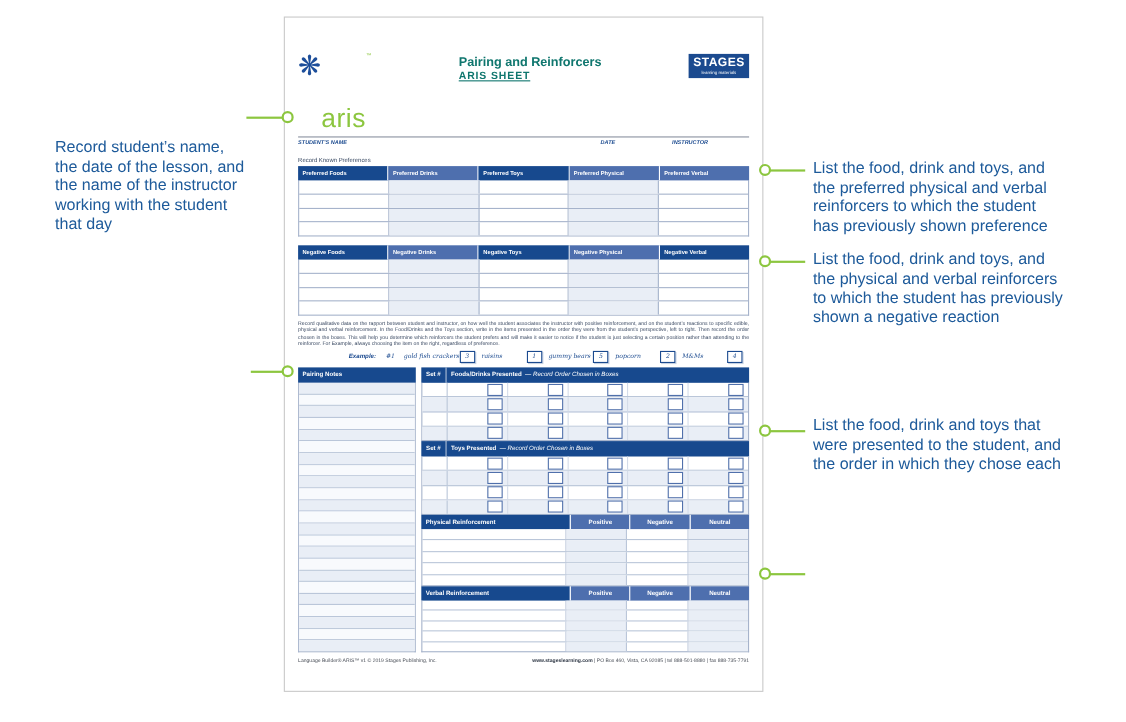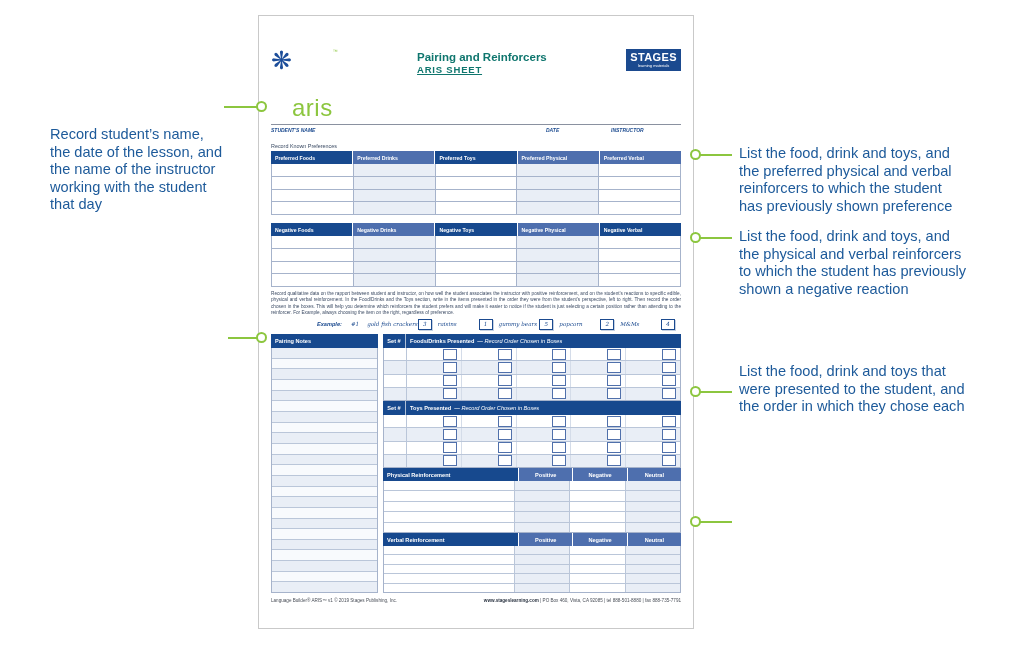--- a/index.html
+++ b/index.html
@@ -6,21 +6,21 @@
   .canvas{position:relative;width:1024px;height:656px;background:#ffffff;
           font-family:"Liberation Sans",sans-serif;overflow:hidden;}
 
   
   .ann{position:absolute;color:#1d5a9a;font-size:14.6px;line-height:17.6px;
        white-space:pre-line;font-weight:400;}
   .ann-l1{left:50px;top:96px;width:210px;margin-top:30px;}
   .ann-l2{left:50px;top:327px;width:225px;}
   .ann-r1{left:739px;top:145px;width:250px;}
   .ann-r2{left:739px;top:228px;width:255px;}
-  .ann-r3{left:739px;top:363px;width:250px;}
+  .ann-r3{left:739px;top:379px;width:250px;}
   .ann-r4{left:739px;top:512px;width:240px;}
 
   .connector-line{position:absolute;height:2px;background:#8cc63f;}
   .connector-dot{position:absolute;width:7px;height:7px;border:2px solid #8cc63f;
                  border-radius:50%;background:#ffffff;z-index:5;}
   .line-l1{left:224px;top:106px;width:33px;}
   .dot-l1{left:256px;top:101px;}
   .line-l2{left:228px;top:337px;width:29px;}
   .dot-l2{left:256px;top:332px;}
   .line-r1{left:700px;top:154px;width:32px;}

